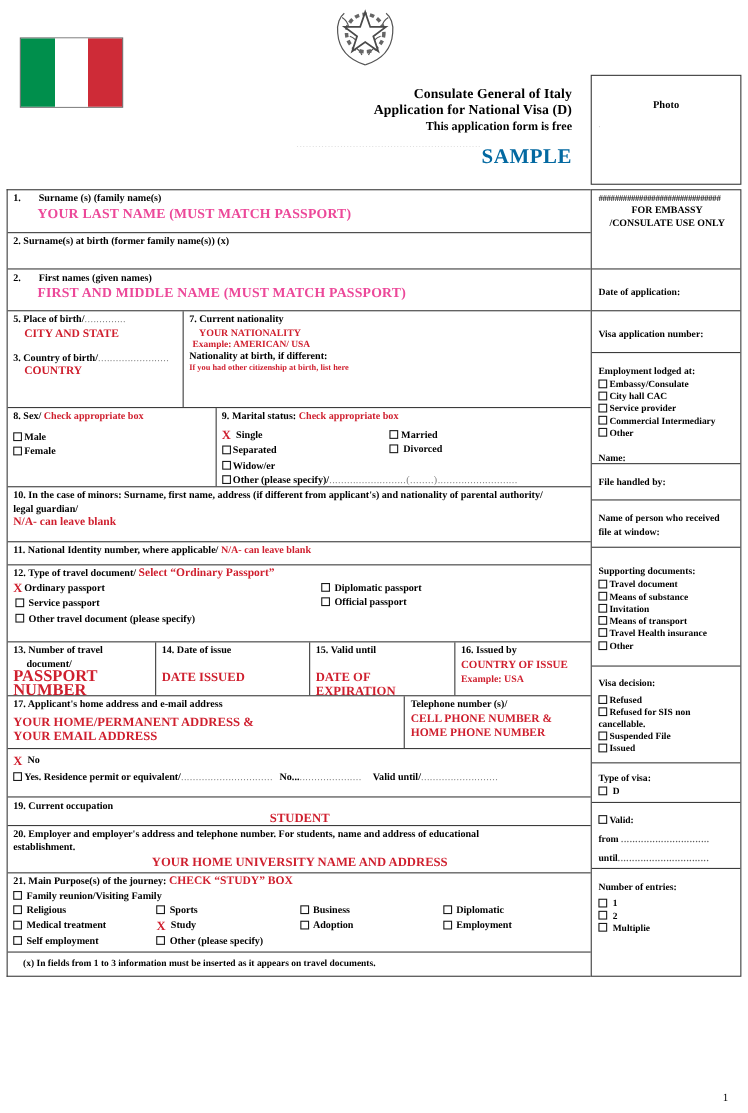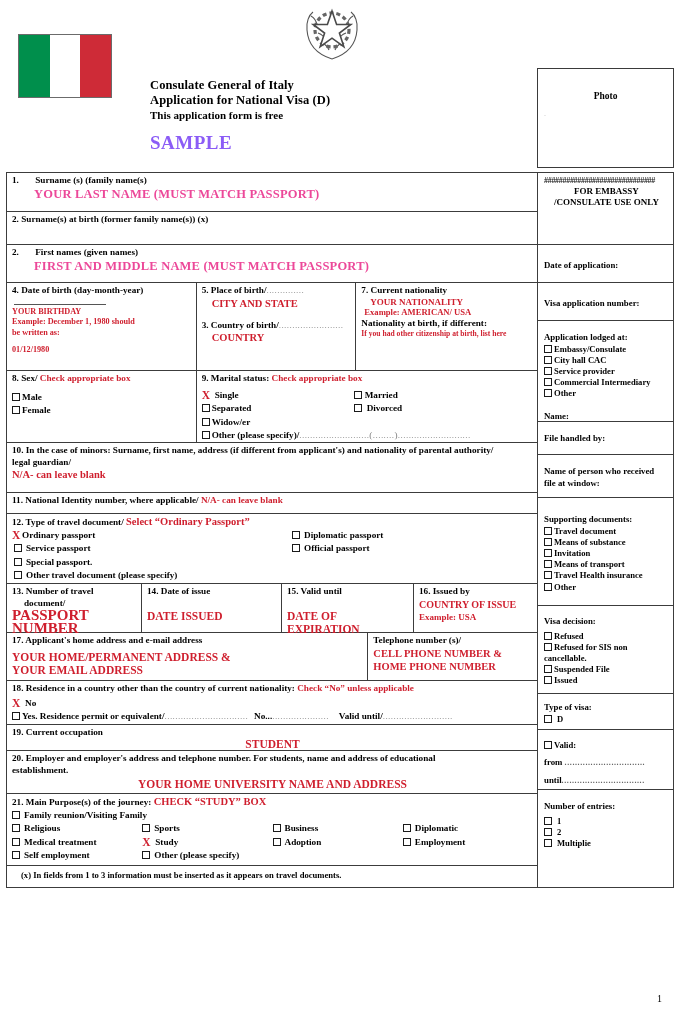--- a/index.html
+++ b/index.html
@@ -24,31 +24,31 @@
   }
   .flag i { display: block; height: 100%; flex: 1 1 33.333%; }
   .flag .g { background: #008f4c; }
   .flag .w { background: #ffffff; }
   .flag .r { background: #ce2b37; }
 
   .emblem { position: absolute; left: 298px; top: 2px; width: 68px; height: 60px; }
 
   .title-block {
     position: absolute; left: 150px; top: 78px; width: 370px;
-    text-align: left;
+    text-align: right;
   }
   .title-line { font-weight: bold; font-size: 12.5px; line-height: 15px; letter-spacing: .1px; }
   .title-sub { font-weight: bold; font-size: 11px; line-height: 15px; }
   .dots-rule {
     margin: 3px auto 0; width: 205px; height: 7px;
     overflow: hidden; color: #6d6d6d; font-size: 9px; letter-spacing: .6px;
     white-space: nowrap;
   }
   .sample {
-    font-weight: bold; font-size: 19px; color: #8b5cf6;
+    font-weight: bold; font-size: 19px; color: #0369a1;
     letter-spacing: .5px; line-height: 20px; margin-top: 0px;
   }
 
   .photo-box {
     position: absolute; left: 537px; top: 68px;
     width: 137px; height: 100px;
     border: 1.5px solid #3a3a3a;
     background: #fff;
   }
   .photo-label {
@@ -163,28 +163,20 @@
       <div class="row" style="height:38px">
         <div class="lbl">
           <span class="lbl-n">2.</span>
           <span style="margin-left:14px">First names (given names)</span>
         </div>
         <div class="big-red" style="margin-left:22px">FIRST AND MIDDLE NAME (MUST MATCH PASSPORT)</div>
       </div>
 
       <div class="row cols" style="height:88px;padding:0">
 
-        <div style="width:190px">
-          <div class="lbl">4. Date of birth (day-month-year)</div>
-          <div class="ul-line"></div>
-          <div class="sm-red">YOUR BIRTHDAY</div>
-          <div class="sm-red">Example:  December 1, 1980 should</div>
-          <div class="sm-red">be written as:</div>
-          <div class="sm-red" style="margin-top:7px">01/12/1980</div>
-        </div>
 
         <div style="width:160px">
           <div class="lbl">
             <span>5. Place of birth/</span><span class="dotline">..............</span>
           </div>
           <div class="med-red" style="margin-left:10px">CITY AND  STATE</div>
           <div style="height:10px" class="spacer-lines"></div>
           <div class="lbl">
             <span>3. Country of birth/</span><span class="dotline">........................</span>
           </div>
@@ -268,23 +260,20 @@
         </div>
         <div style="display:flex">
           <div style="width:280px">
             <div class="opt">
               <span class="xmark">X</span><span>Ordinary  passport</span>
             </div>
             <div class="opt">
               <span class="cb" style="margin-left:2px;margin-right:4px"></span><span>Service passport</span>
             </div>
             <div class="opt">
-              <span class="cb" style="margin-left:2px;margin-right:4px"></span><span>Special passport.</span>
-            </div>
-            <div class="opt">
               <span class="cb" style="margin-left:2px;margin-right:4px"></span><span>Other travel document (please specify)</span>
             </div>
           </div>
           <div style="width:240px">
             <div class="opt">
               <span class="cb" style="margin-right:4px"></span><span>Diplomatic passport</span>
             </div>
             <div class="opt">
               <span class="cb" style="margin-right:4px"></span><span>Official passport</span>
             </div>
@@ -320,24 +309,20 @@
           <div class="med-red" style="font-size:11.5px">YOUR EMAIL ADDRESS</div>
         </div>
         <div style="width:169px">
           <div class="lbl">Telephone number (s)/</div>
           <div class="med-red" style="font-size:10.5px">CELL PHONE NUMBER &amp;</div>
           <div class="med-red" style="font-size:10.5px">HOME PHONE NUMBER</div>
         </div>
       </div>
 
       <div class="row" style="height:44px">
-        <div class="lbl">
-          <span>18. Residence in a country other than the country of current nationality:</span>
-          <span class="red-b" style="font-size:9.2px">Check “No” unless applicable</span>
-        </div>
         <div class="opt" style="margin-top:2px">
           <span class="xmark">X</span><span style="margin-left:3px">No</span>
         </div>
         <div class="opt">
           <span class="cb"></span><span>Yes. Residence permit or equivalent/</span><span class="dotline">...............................</span><span style="margin-left:6px">No...</span><span class="dotline">.....................</span><span style="margin-left:10px">Valid until/</span><span class="dotline">..........................</span>
         </div>
       </div>
 
       <div class="row" style="height:26px">
         <div class="lbl">19. Current occupation</div>
@@ -413,21 +398,21 @@
 
       <div class="rc-sec rc-pad" style="height:38px">
         <div class="rc-lbl" style="margin-top:12px">Date of application:</div>
       </div>
 
       <div class="rc-sec rc-pad" style="height:38px">
         <div class="rc-lbl" style="margin-top:12px">Visa application number:</div>
       </div>
 
       <div class="rc-sec rc-pad" style="height:101px">
-        <div class="rc-lbl" style="margin-top:8px">Application lodged at:</div>
+        <div class="rc-lbl" style="margin-top:8px">Employment lodged at:</div>
         <div class="rc-opt">
           <span class="cb"></span><span>Embassy/Consulate</span>
         </div>
         <div class="rc-opt">
           <span class="cb"></span><span>City hall CAC</span>
         </div>
         <div class="rc-opt">
           <span class="cb"></span><span>Service provider</span>
         </div>
         <div class="rc-opt">

